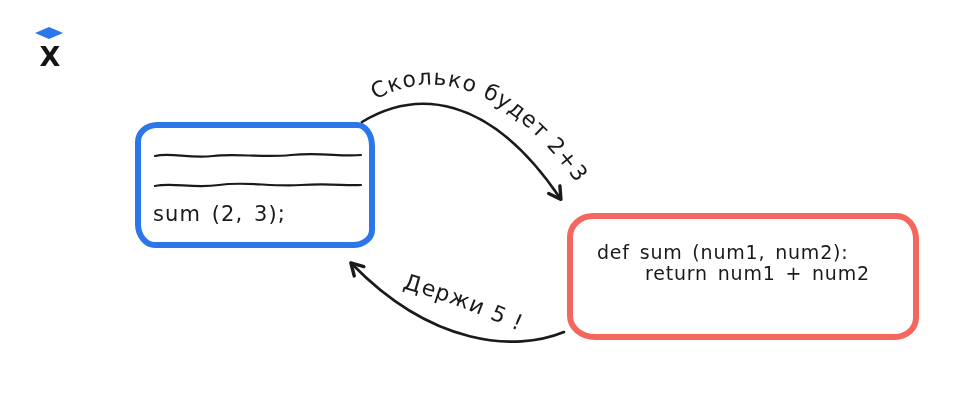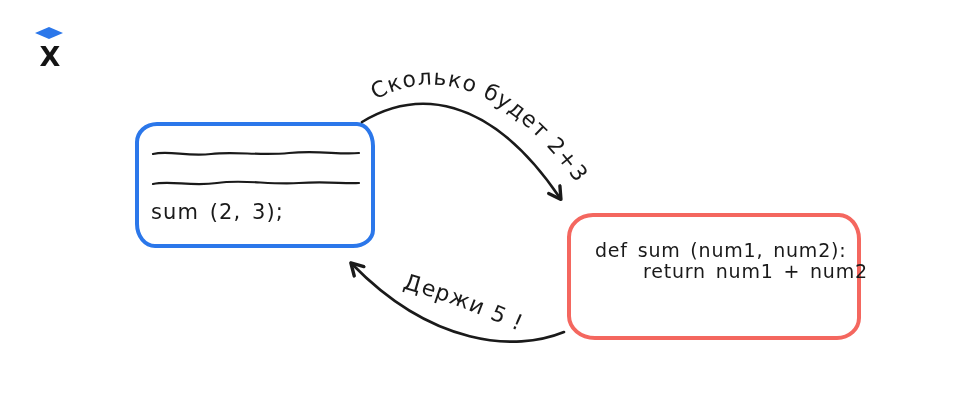--- a/index.html
+++ b/index.html
@@ -11,31 +11,31 @@
     font-family: "DejaVu Sans", sans-serif;
     color: #1a1a1a;
   }
   .logo { position: absolute; left: 34px; top: 26px; width: 32px; height: 42px; }
   .logo-x { font-family: "DejaVu Sans", sans-serif; font-weight: bold; font-size: 27px; fill: var(--logo-ink, #141414); }
   .cap  { fill: var(--cap, #2b77ea); }
 
   .box {
     position: absolute;
     background: #ffffff;
-    border: 4px solid #6d28d9;
+    border: 6px solid #6d28d9;
     box-sizing: border-box;
     z-index: 1;
   }
   .caller-box {
     left: 135px; top: 122px; width: 240px; height: 126px;
     border-color: var(--blue, #2b77ea);
     border-radius: 22px 18px 22px 20px / 20px 24px 18px 24px;
   }
   .function-box {
-    left: 567px; top: 213px; width: 294px; height: 127px;
+    left: 567px; top: 213px; width: 352px; height: 127px;
     border-color: var(--red, #f4675f);
     border-radius: 26px 22px 24px 28px / 24px 26px 22px 24px;
   }
   .code {
     position: absolute;
     white-space: nowrap;
     letter-spacing: 1.1px;
     word-spacing: 3px;
     color: var(--ink, #1a1a1a);
   }

